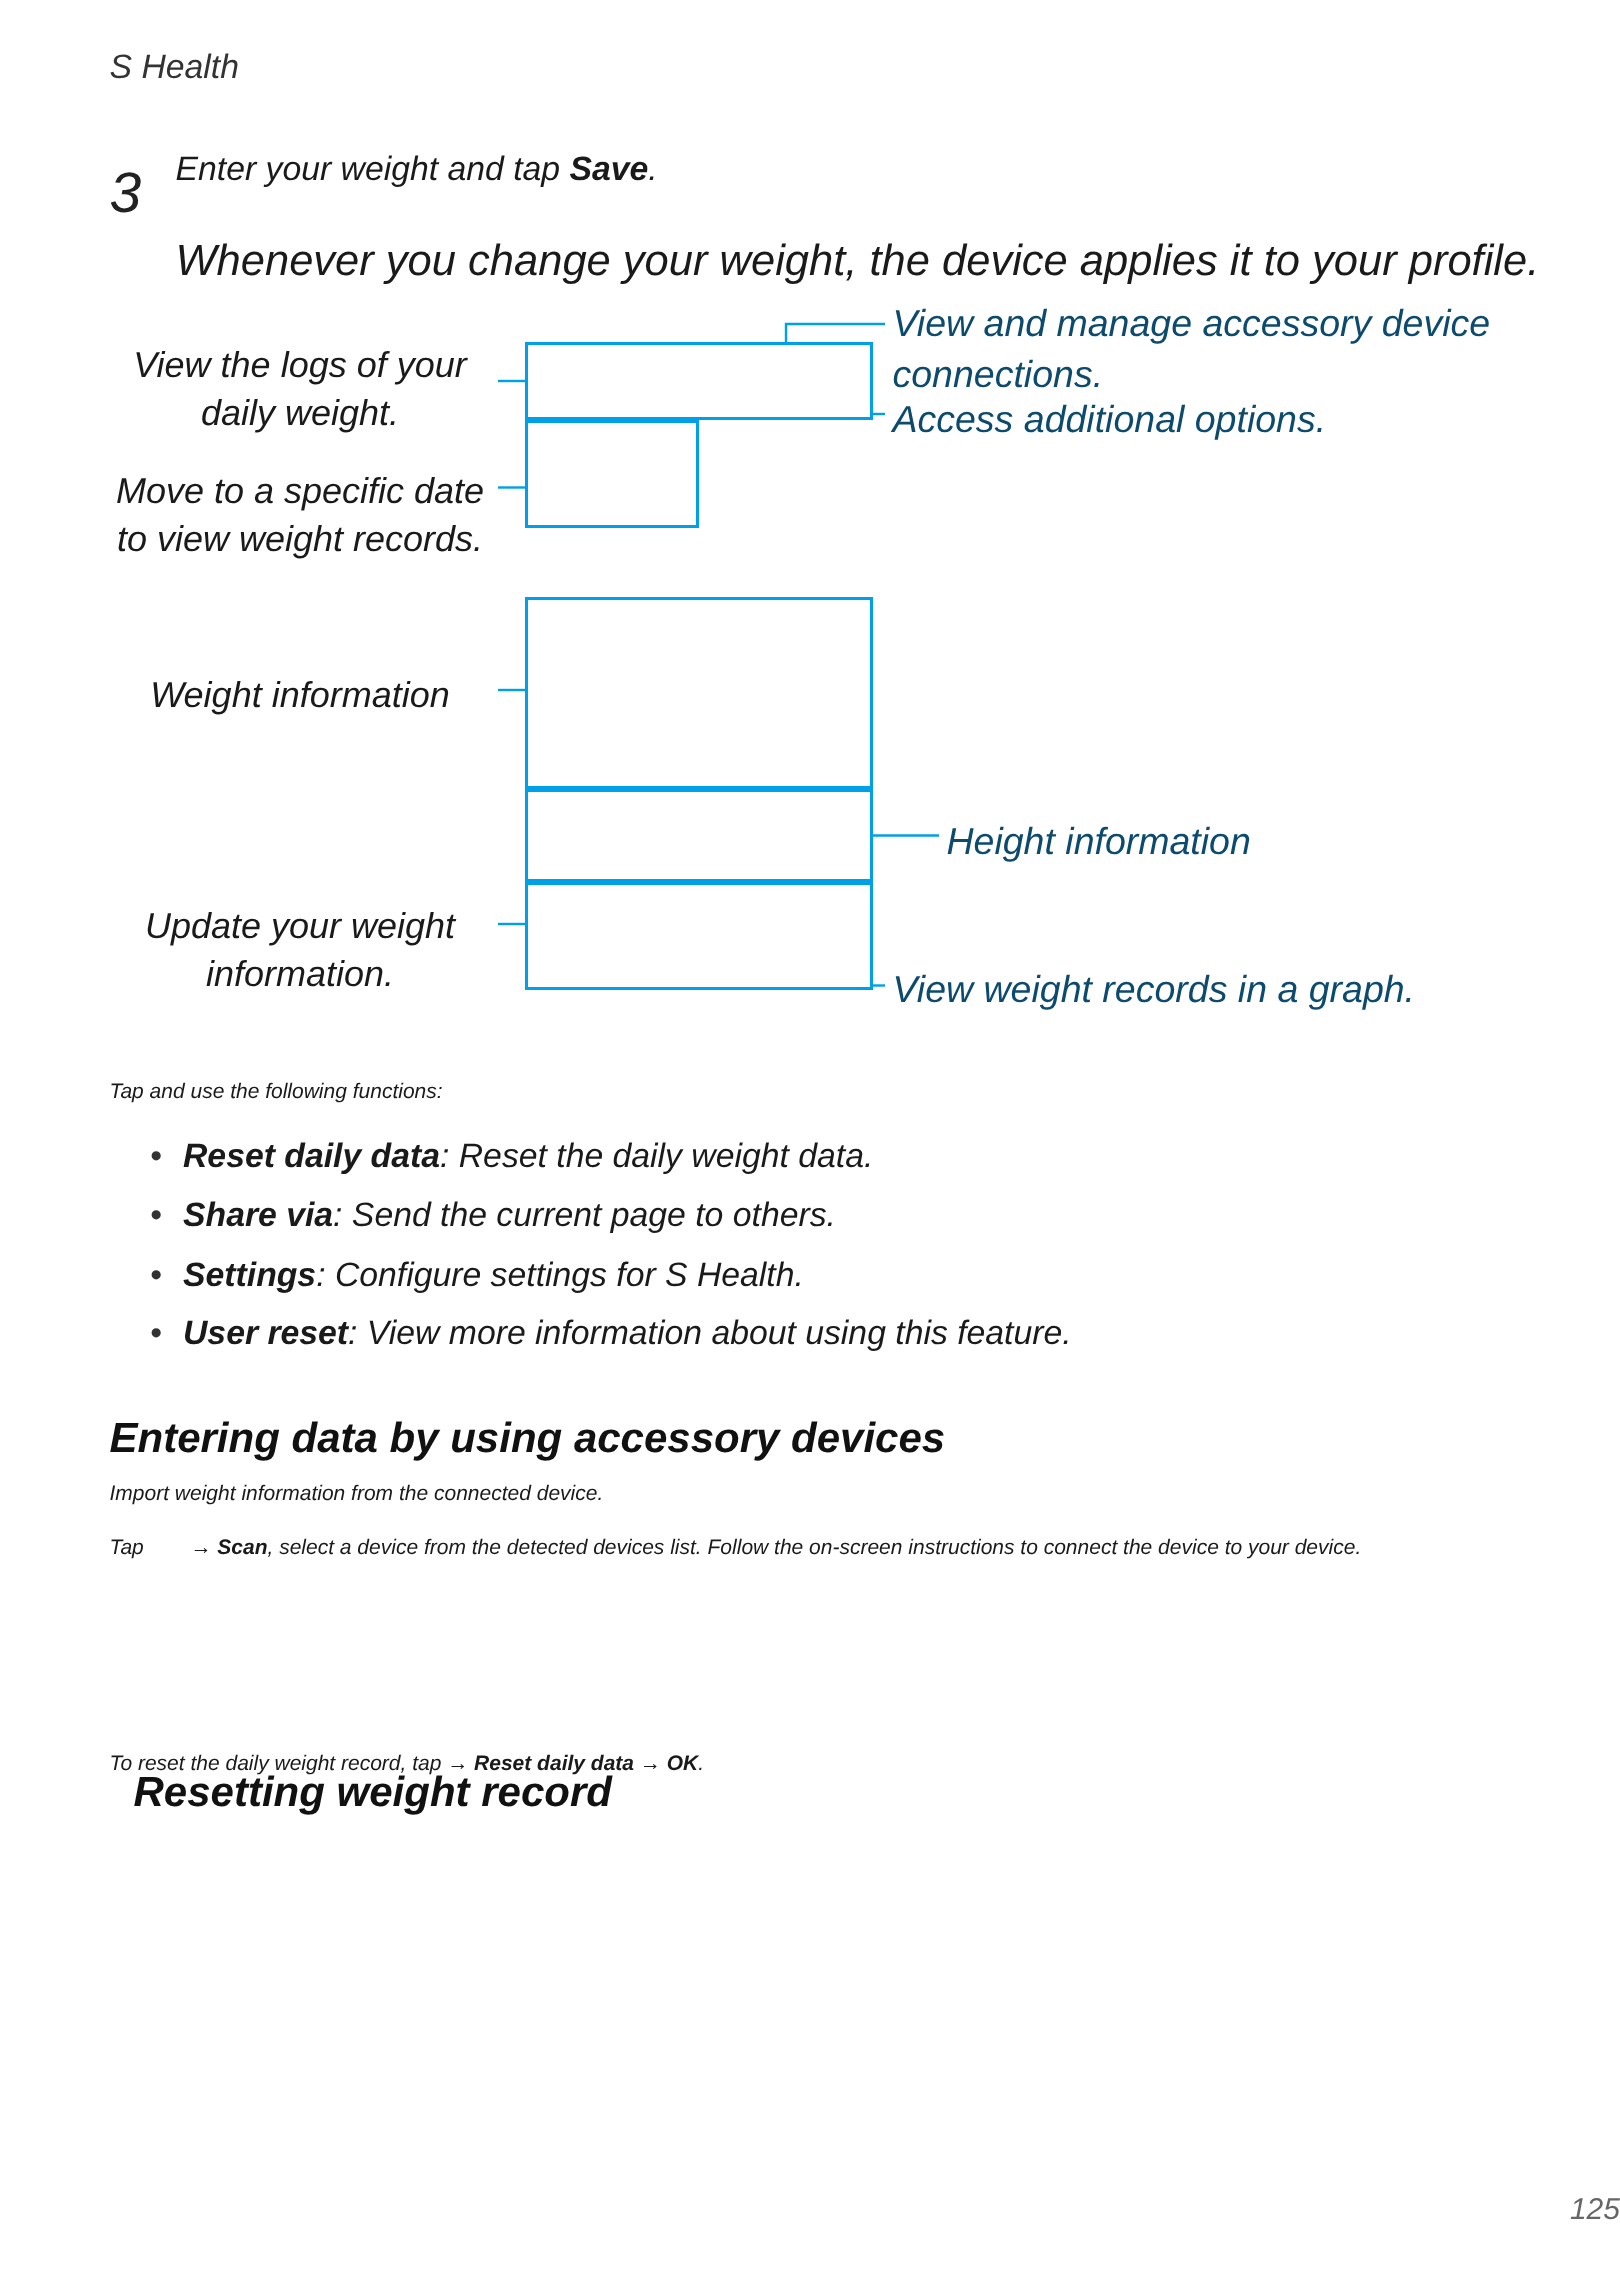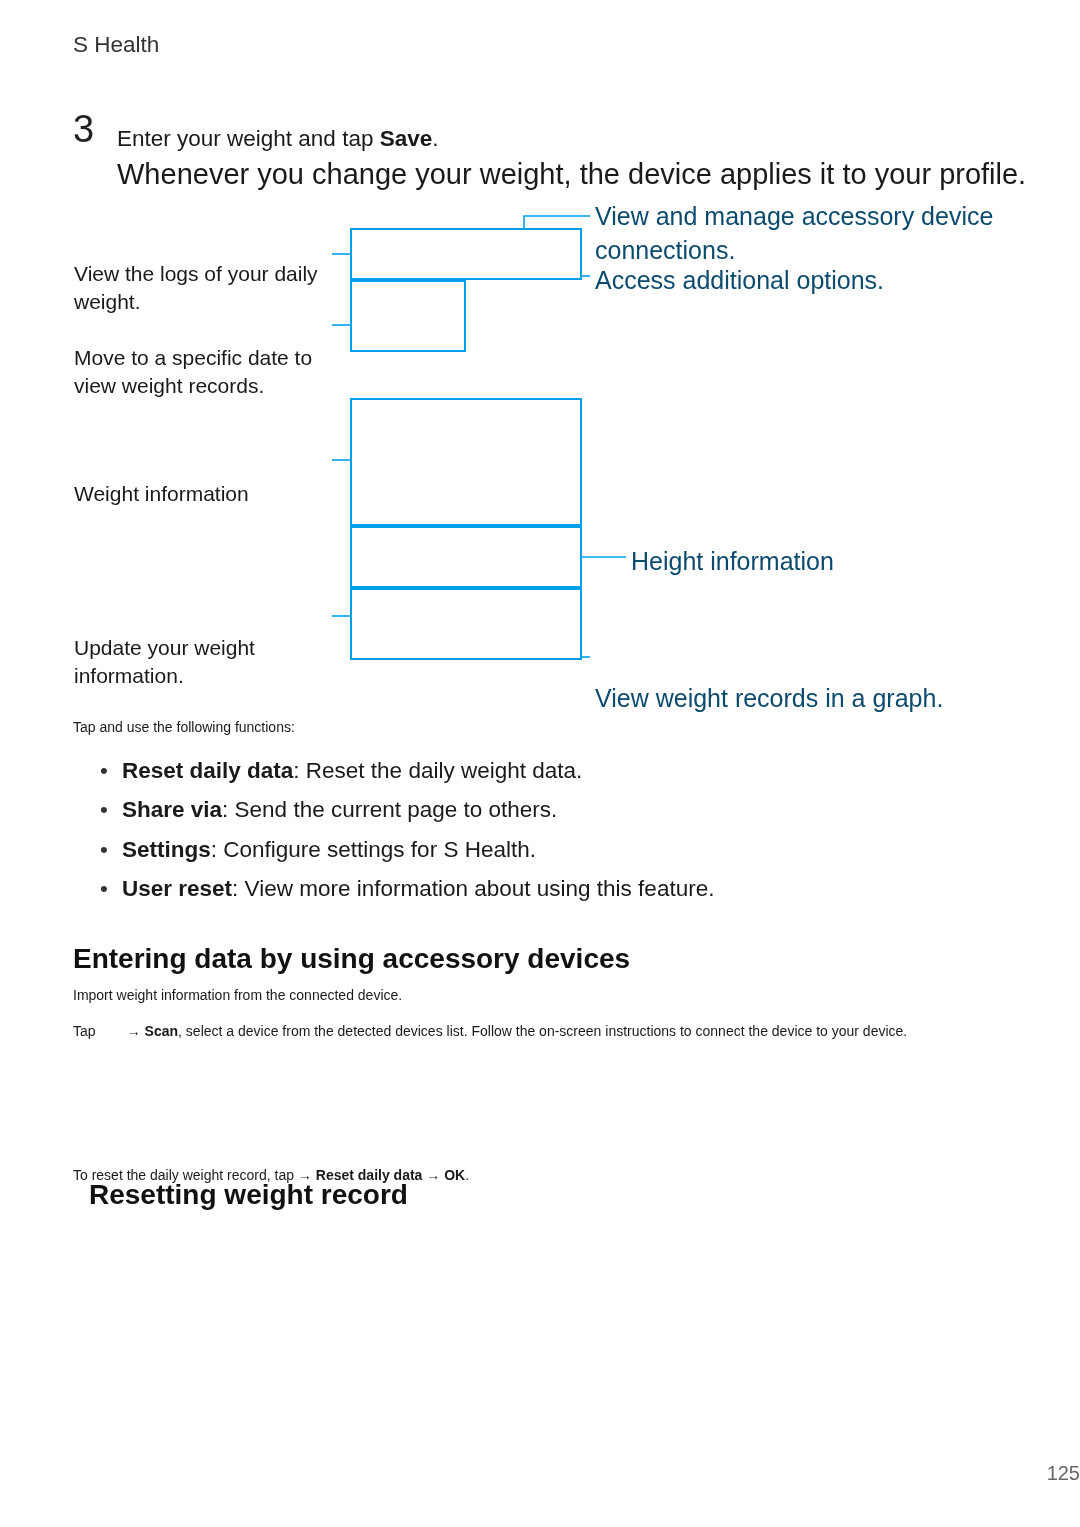--- a/index.html
+++ b/index.html
@@ -11,40 +11,41 @@
     color: #1a1a1a;
     background: #fff;
     position: relative;
     font-size: 22.5px;
     line-height: 1.35;
   }
   .page {
     position: relative;
     width: 1080px;
     height: 1082px;
+    font-style: italic;
   }
   .header-title {
     position: absolute;
     left: 73px;
     top: 30px;
     font-size: 22.5px;
     color: #333;
   }
   .step-number {
     position: absolute;
     left: 73px;
     top: 104px;
     font-size: 38px;
     font-weight: 300;
     color: #222;
   }
   .step-text {
     position: absolute;
     left: 117px;
-    top: 124px;
+    top: 98px;
     font-size: 22.5px;
     text-align: center;
   }
   .step-subtext {
     position: absolute;
     left: 117px;
     top: 155px;
     font-size: 29px;
   }
   
@@ -55,24 +56,23 @@
     width: 932px;
     height: 480px;
   }
   .phone-outline {
     position: absolute;
     border: 2px solid #00a0e9;
     box-sizing: border-box;
   }
   .callout-left {
     position: absolute;
-    text-align: left;
-    font-size: 21px;
+    text-align: center;
+    font-size: 24px;
     color: #1a1a1a;
-    margin-top: 32px;
   }
   .callout-right {
     position: absolute;
     text-align: left;
     font-size: 25px;
     color: #0c4a6e;
   }
   
   .body-para {
     position: absolute;
@@ -159,21 +159,21 @@
     </svg>
 
     <div class="callout-left" style="left:0; top:18px; width:252px;">View the logs of your daily weight.</div>
     <div class="callout-left" style="left:0; top:102px; width:252px;">Move to a specific date to view weight records.</div>
     <div class="callout-left" style="left:0; top:238px; width:252px;">Weight information</div>
     <div class="callout-left" style="left:0; top:392px; width:252px;">Update your weight information.</div>
 
     <div class="callout-right" style="left:521px; top:-10px; width:400px;">View and manage accessory device connections.</div>
     <div class="callout-right" style="left:521px; top:54px; width:400px;">Access additional options.</div>
     <div class="callout-right" style="left:557px; top:335px; width:360px;">Height information</div>
-    <div class="callout-right" style="left:521px; top:434px; width:400px;margin-top:38px;">View weight records in a graph.</div>
+    <div class="callout-right" style="left:521px; top:434px; width:400px;">View weight records in a graph.</div>
   </div>
 
   <div class="body-para" style="top:718px;">Tap   and use the following functions:</div>
 
   <div class="bullet-list" style="top:756px;">
     <div class="bullet"><b>Reset daily data</b><span>: Reset the daily weight data.</span></div>
     <div class="bullet"><b>Share via</b><span>: Send the current page to others.</span></div>
     <div class="bullet"><b>Settings</b><span>: Configure settings for S Health.</span></div>
     <div class="bullet"><b>User reset</b><span>: View more information about using this feature.</span></div>
   </div>

